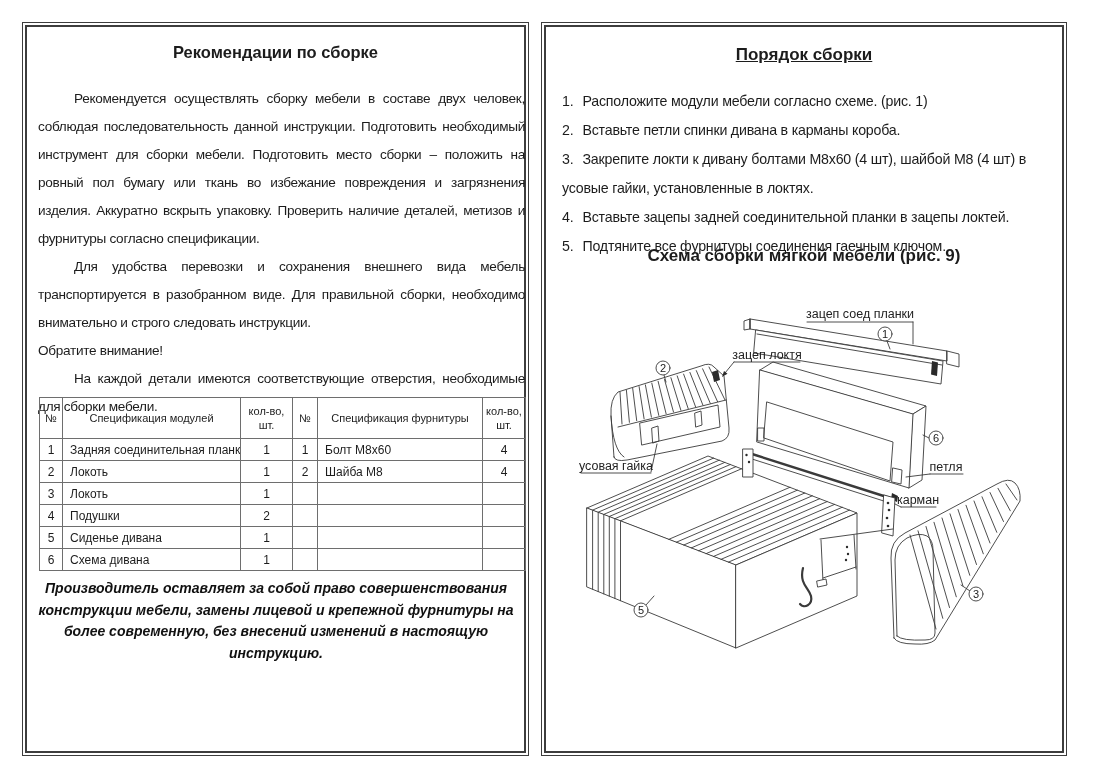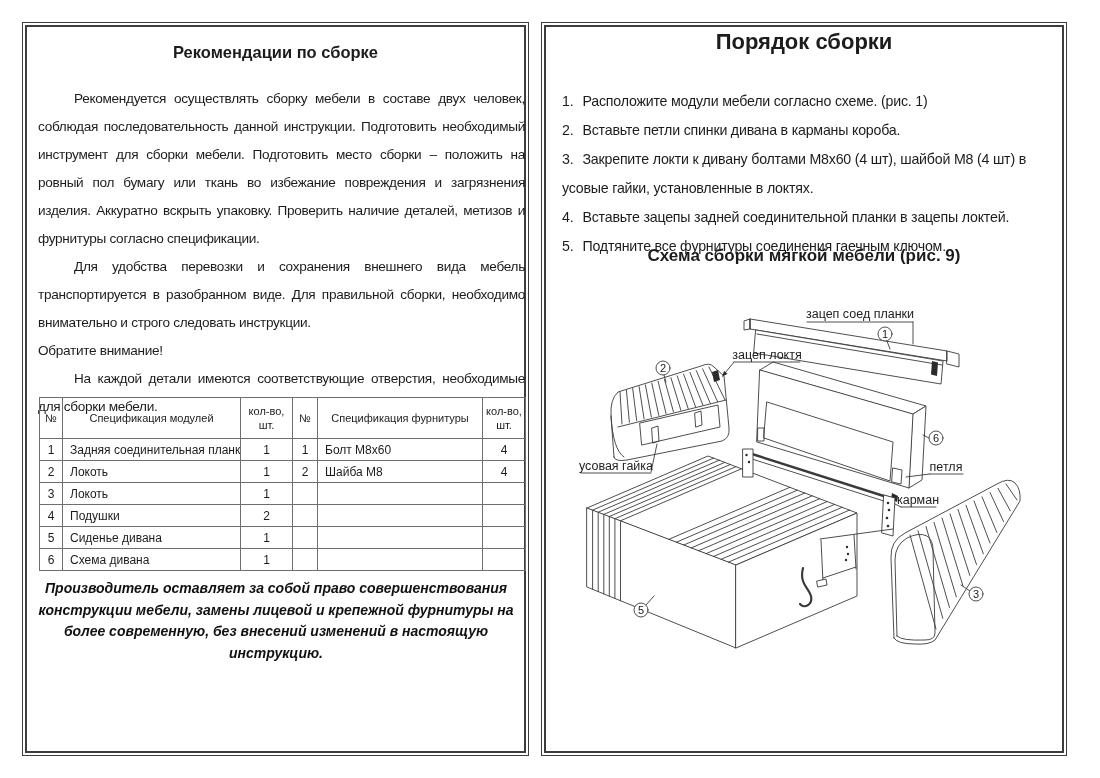--- a/index.html
+++ b/index.html
@@ -36,21 +36,21 @@
   .spec-table th{font-weight:normal;font-size:11px;line-height:14px;height:40px;text-align:center;vertical-align:middle;}
   .spec-table td{height:21px;vertical-align:middle;}
   .cell-num{text-align:center;}
   .cell-name{text-align:left;padding-left:7px !important;}
   .lp-footer{
     position:absolute;top:551px;left:10px;width:478px;
     text-align:center;font-weight:bold;font-style:italic;
     font-size:14px;line-height:21.5px;color:#111;
   }
   
-  .rp-title{top:2px;font-size:22px;}
+  .rp-title{top:18px;font-size:17px;text-decoration:underline;}
   .steps{
     position:absolute;top:60px;left:16px;width:494px;
     font-size:14.2px;line-height:29px;letter-spacing:-0.2px;
   }
   .step{margin:0;}
   .step .snum{margin-right:9px;}
   .figure-title{
     position:absolute;top:219px;left:0;width:100%;
     text-align:center;font-weight:bold;font-size:17px;margin:0;
   }

